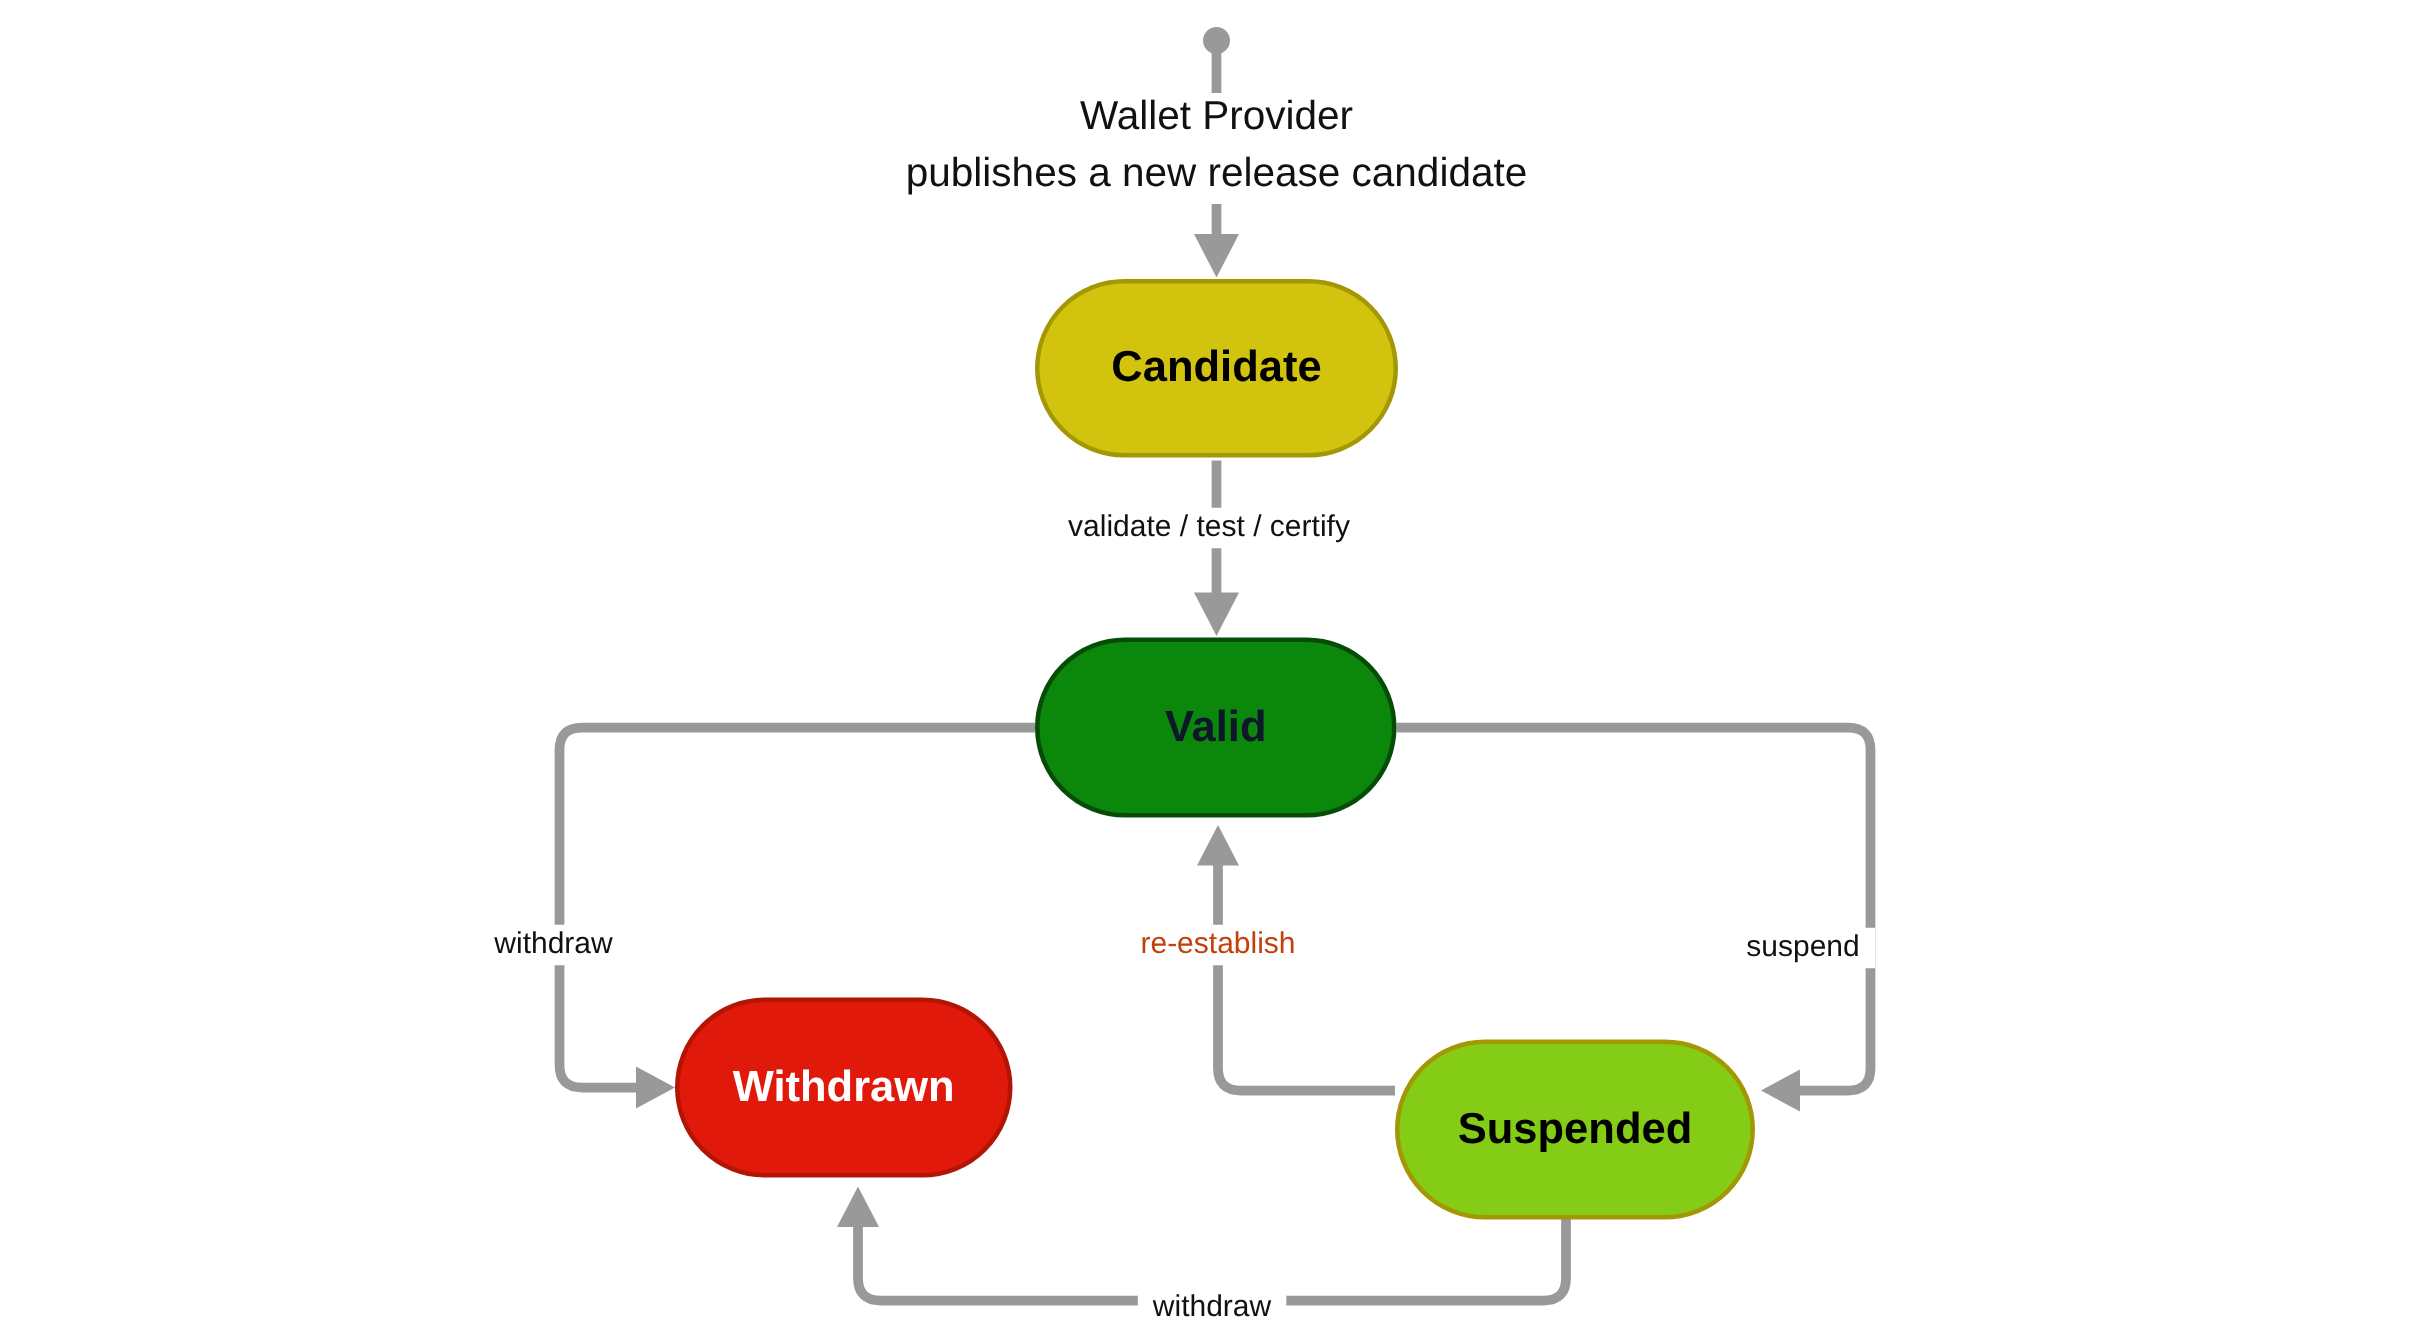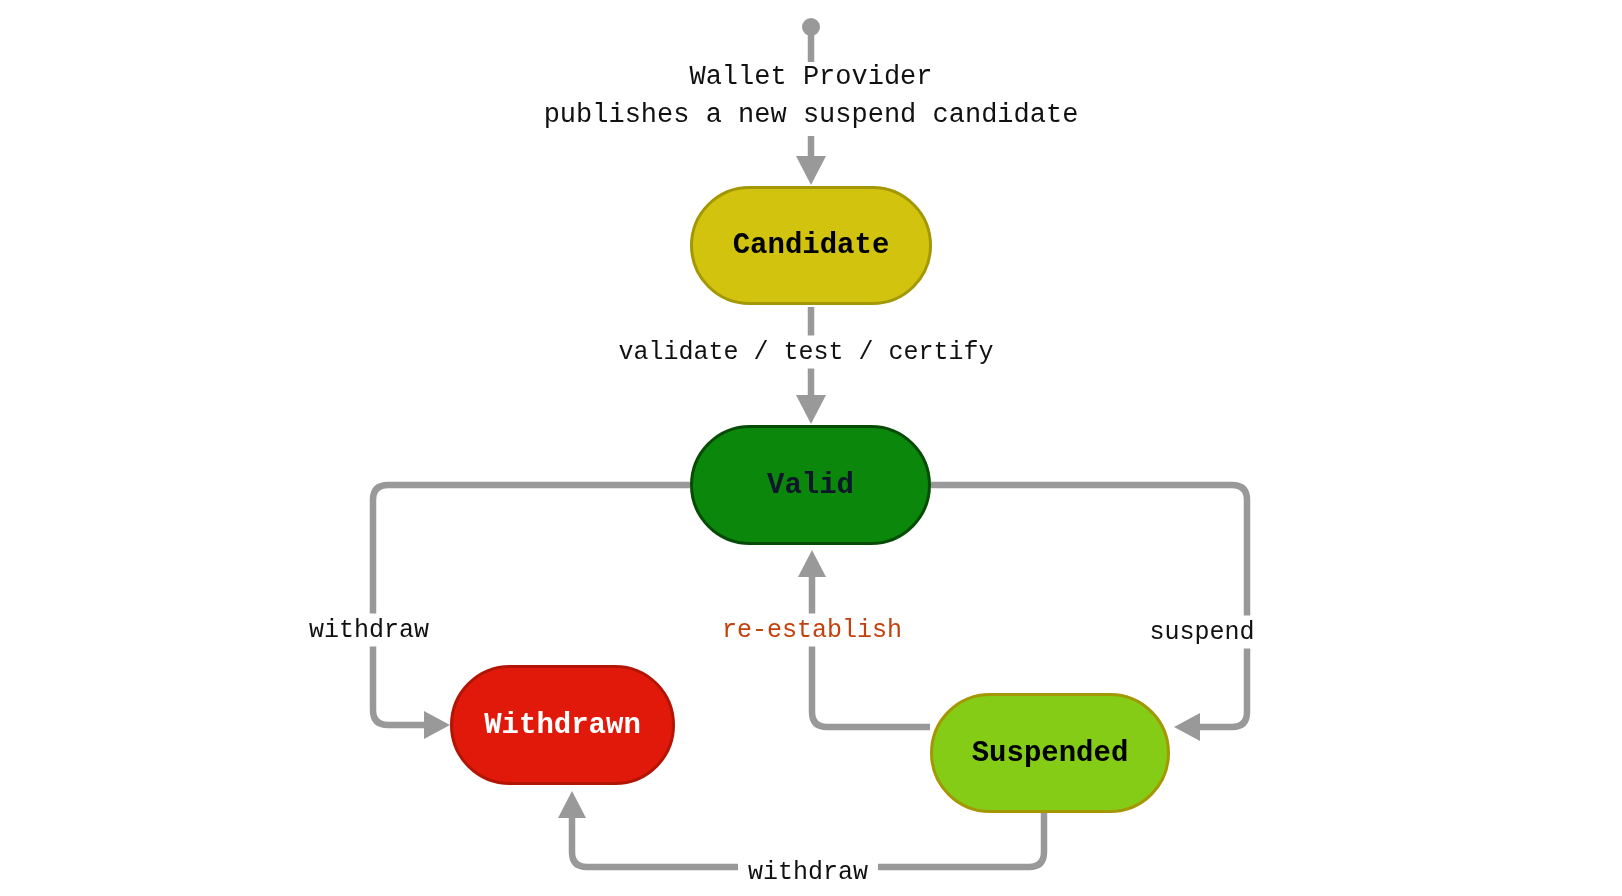--- a/index.html
+++ b/index.html
@@ -1,37 +1,37 @@
 <!DOCTYPE html>
 <html><head>
 <meta charset="utf-8">
 <style>
   html, body { margin: 0; padding: 0; background: #ffffff; }
   .canvas {
     position: relative;
     width: 1622px;
     height: 896px;
     background: #ffffff;
-    font-family: Liberation Mono, monospace;
+    font-family: Liberation Sans, sans-serif;
     overflow: hidden;
   }
   .edges-svg { position: absolute; left: 0; top: 0; }
   .caption {
     position: absolute;
     left: 461px; top: 58px; width: 700px;
     text-align: center;
     font-size: 27px; line-height: 38px;
     color: #111111;
   }
   .edge-label {
     position: absolute;
     transform: translate(-50%, -50%);
     background: #ffffff;
     padding: 2px 10px;
-    font-size: 25px;
+    font-size: 20px;
     color: #111111;
     white-space: nowrap;
   }
   .node {
     position: absolute;
     border: 3px solid #737373;
     border-radius: 60px;
     box-sizing: border-box;
     display: flex;
     align-items: center;
@@ -74,21 +74,21 @@
 
     <path class="edge-stroke" d="M 930 727 L 827 727 Q 812 727 812 712 L 812 576" fill="none" stroke-width="6.5" stroke="#999999"></path>
     <polygon class="edge-fill" points="812,550 798,577 826,577" fill="#999999"></polygon>
 
     <path class="edge-stroke" d="M 1044 785 L 1044 852 Q 1044 867 1029 867 L 587 867 Q 572 867 572 852 L 572 817" fill="none" stroke-width="6.5" stroke="#999999"></path>
     <polygon class="edge-fill" points="572,791 558,818 586,818" fill="#999999"></polygon>
   </svg>
 
   <div class="caption">
     <div>Wallet Provider</div>
-    <div>publishes a new suspend candidate</div>
+    <div>publishes a new release candidate</div>
   </div>
 
   <div class="edge-label lbl-validate" style="color: rgb(17, 17, 17);">validate / test / certify</div>
   <div class="edge-label lbl-withdraw-l" style="color: rgb(17, 17, 17);">withdraw</div>
   <div class="edge-label lbl-suspend" style="color: rgb(17, 17, 17);">suspend</div>
   <div class="edge-label lbl-reestablish" style="color: #c2410c;">re-establish</div>
   <div class="edge-label lbl-withdraw-b" style="color: rgb(17, 17, 17);">withdraw</div>
 
   <div class="node node-candidate" style="background: rgb(210, 195, 14); border-color: rgb(163, 152, 3); color: rgb(0, 0, 0);">
     <span>Candidate</span>

